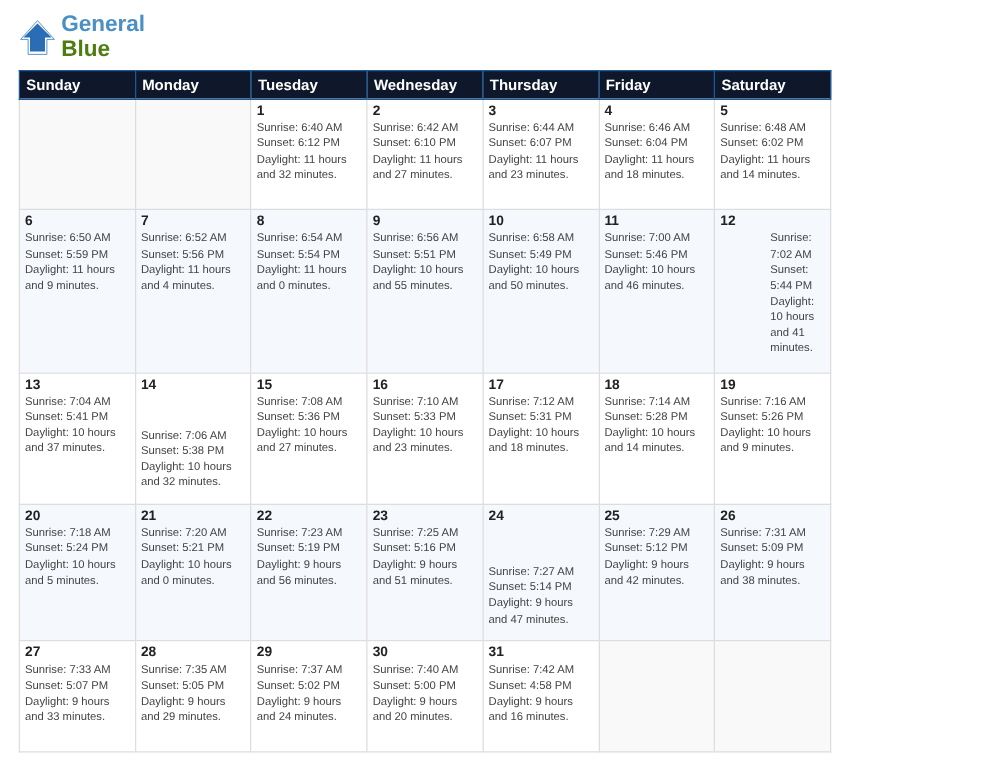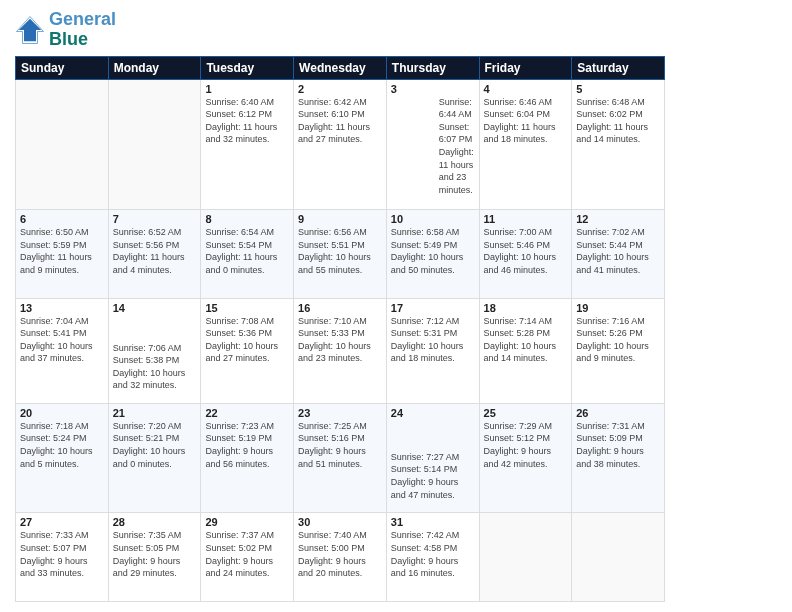--- a/index.html
+++ b/index.html
@@ -102,21 +102,21 @@
 
 <div class="page">
   <div class="header">
     <div class="logo">
       <svg class="logo-icon" viewBox="0 0 40 40">
         <polygon points="20,5 35,20 28,20 28,35 12,35 12,20 5,20" fill="#2a6db5"></polygon>
         <polygon points="20,2 38,22 30,22 30,38 10,38 10,22 2,22" fill="none" stroke="#4a90c4" stroke-width="1"></polygon>
       </svg>
       <div class="logo-text">
         <div><span>General</span></div>
-        <div style="color:#0f766e;">Blue</div>
+        <div style="color:#4d7c0f;">Blue</div>
       </div>
     </div>
   </div>
 
   <table class="calendar">
     <thead>
       <tr>
       <th>Sunday</th>
           <th>Monday</th>
           <th>Tuesday</th>
@@ -137,21 +137,21 @@
 Daylight: 11 hours and 32 minutes.</div>
           </td>
           <td>
             <span class="day-num">2</span>
             <div class="day-info" style="white-space: pre-line;">Sunrise: 6:42 AM
 Sunset: 6:10 PM
 Daylight: 11 hours and 27 minutes.</div>
           </td>
           <td>
             <span class="day-num">3</span>
-            <div class="day-info" style="white-space: pre-line; margin-left: 48px;">Sunrise: 6:44 AM
+            <div class="day-info" style="white-space: pre-line;">Sunrise: 6:44 AM
 Sunset: 6:07 PM
 Daylight: 11 hours and 23 minutes.</div>
           </td>
           <td>
             <span class="day-num">4</span>
             <div class="day-info" style="white-space: pre-line;">Sunrise: 6:46 AM
 Sunset: 6:04 PM
 Daylight: 11 hours and 18 minutes.</div>
           </td>
           <td>
@@ -193,21 +193,21 @@
 Daylight: 10 hours and 50 minutes.</div>
           </td>
           <td>
             <span class="day-num">11</span>
             <div class="day-info" style="white-space: pre-line;">Sunrise: 7:00 AM
 Sunset: 5:46 PM
 Daylight: 10 hours and 46 minutes.</div>
           </td>
           <td>
             <span class="day-num">12</span>
-            <div class="day-info" style="white-space: pre-line;">Sunrise: 7:02 AM
+            <div class="day-info" style="white-space: pre-line; margin-left: 40px;">Sunrise: 7:02 AM
 Sunset: 5:44 PM
 Daylight: 10 hours and 41 minutes.</div>
           </td>
         </tr>
         <tr>
           <td>
             <span class="day-num">13</span>
             <div class="day-info" style="white-space: pre-line;">Sunrise: 7:04 AM
 Sunset: 5:41 PM
 Daylight: 10 hours and 37 minutes.</div>

